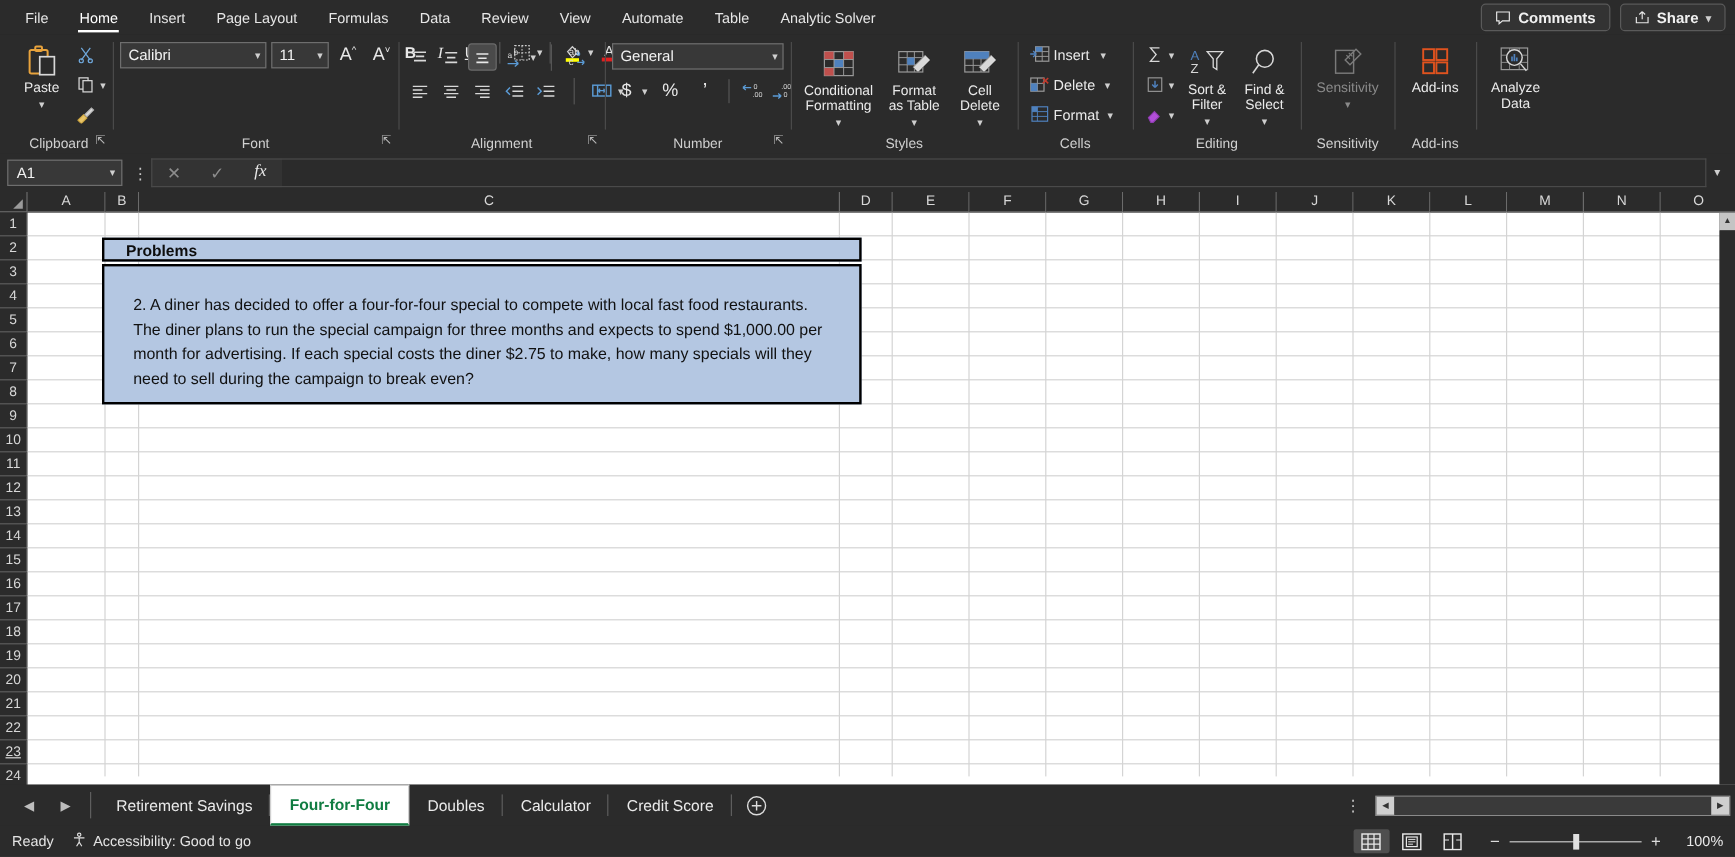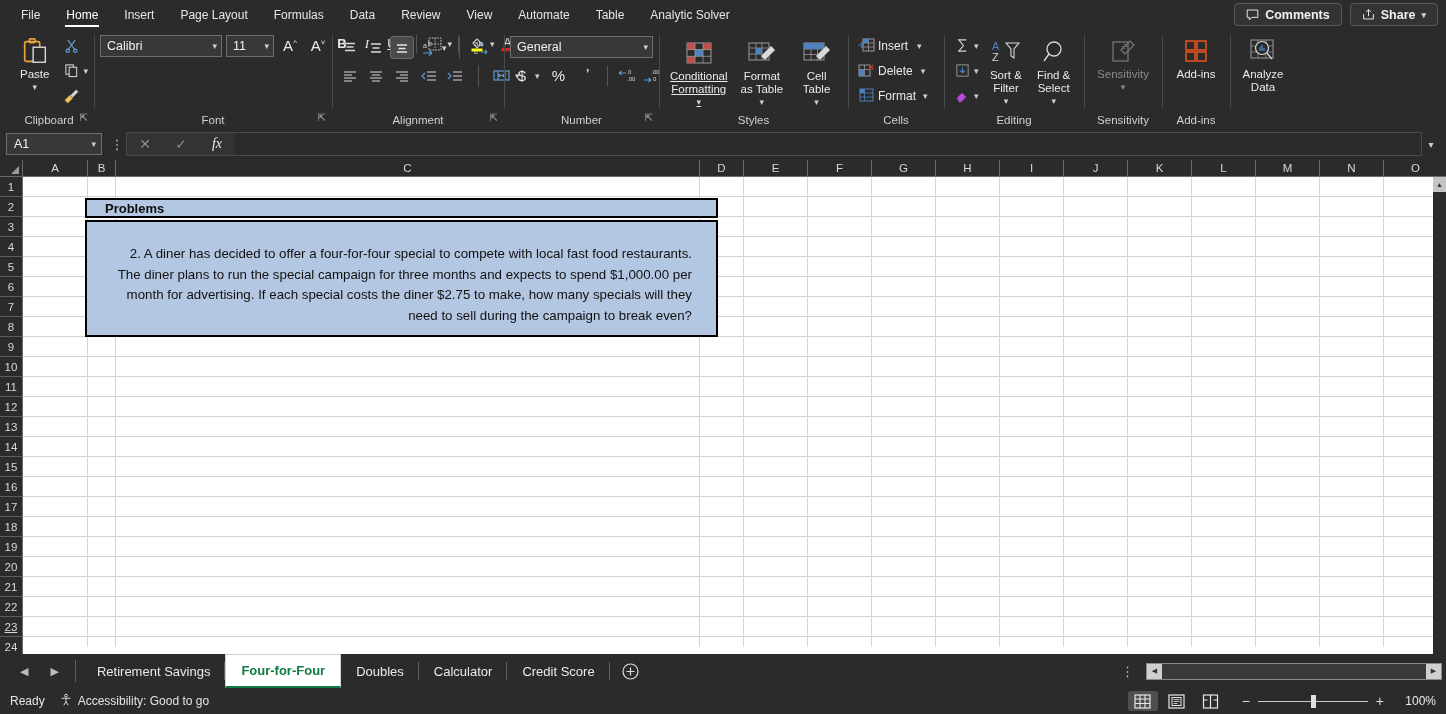--- a/index.html
+++ b/index.html
@@ -127,21 +127,20 @@
 
   .blockA {
     position:absolute; background:#b4c7e2; border:2px solid #000000;
     display:flex; align-items:center;
   }
   .blockA .ptxt { font-size:13px; font-weight:bold; color:#0d0d0d; padding-left:18px;
     font-family:"Liberation Sans", sans-serif; }
   .blockB {
     position:absolute; background:#b4c7e2; border:2px solid #000000;
     padding: 22px 24px 0 24px;
-    text-align: right;
   }
   .blockB p { font-size:13.3px; color:#111111; line-height:20.5px; }
 
   
   .vscroll { position:absolute; right:0; top:0; width:13px; bottom:0; background:#2b2b2b;
      display:flex; flex-direction:column; align-items:center; }
   .vs-arrow { width:13px; height:15px; background:#c4c4c4; display:flex; align-items:center;
      justify-content:center; font-size:7px; color:#333; }
   .vs-track { flex:1; width:13px; background:#2b2b2b; }
 
@@ -446,21 +445,21 @@
         </div>
       </div>
       <div class="rgroup-label">
         <span>Number</span>
         <span class="dlg">⇱</span>
       </div>
     </div>
 
     <div class="rgroup" style="width:189px;">
       <div class="rgroup-body" style="padding-top:2px;">
-        <div class="big-btn" style="width:68px;text-decoration:underline;">
+        <div class="big-btn" style="width:68px;">
           <span class="ico">
             <svg width="34" height="26" viewBox="0 0 34 26">
               <rect x="5" y="3" width="24" height="20" fill="none" stroke="#9a9a9a" stroke-width="1"></rect>
               <rect x="5" y="3" width="8" height="6.6" fill="#c0504d"></rect>
                 <rect x="13" y="9.6" width="8" height="6.6" fill="#4f81bd"></rect>
               <rect x="5" y="16.3" width="8" height="6.7" fill="#c0504d"></rect>
                 <rect x="21" y="3" width="8" height="6.6" fill="#c0504d"></rect>
               <path d="M13 3v20M21 3v20M5 9.6h24M5 16.3h24" stroke="#9a9a9a" stroke-width="0.8"></path>
             </svg>
           </span>
@@ -481,21 +480,21 @@
         </div>
         <div class="big-btn" style="width:52px;">
           <span class="ico">
             <svg width="32" height="26" viewBox="0 0 32 26">
               <rect x="3" y="3" width="20" height="17" fill="none" stroke="#9a9a9a" stroke-width="1"></rect>
               <path d="M3 9h20M3 14.5h20M10 3v17M16.5 3v17" stroke="#9a9a9a" stroke-width="0.8"></path>
               <rect x="3" y="3" width="20" height="6" fill="#4f81bd"></rect>
               <path d="M15 16l10-10 4 4-10 10z" fill="#d9d9d9" stroke="#8a8a8a" stroke-width="0.8"></path>
             </svg>
           </span>
-          <span>Cell Table</span>
+          <span>Cell Delete</span>
           <span class="chev">▾</span>
         </div>
       </div>
       <div class="rgroup-label">
         <span>Styles</span>
       </div>
     </div>
 
     <div class="rgroup" style="width:96px;">
       <div class="rgroup-body" style="flex-direction:column;padding-top:2px;gap:1px;">

